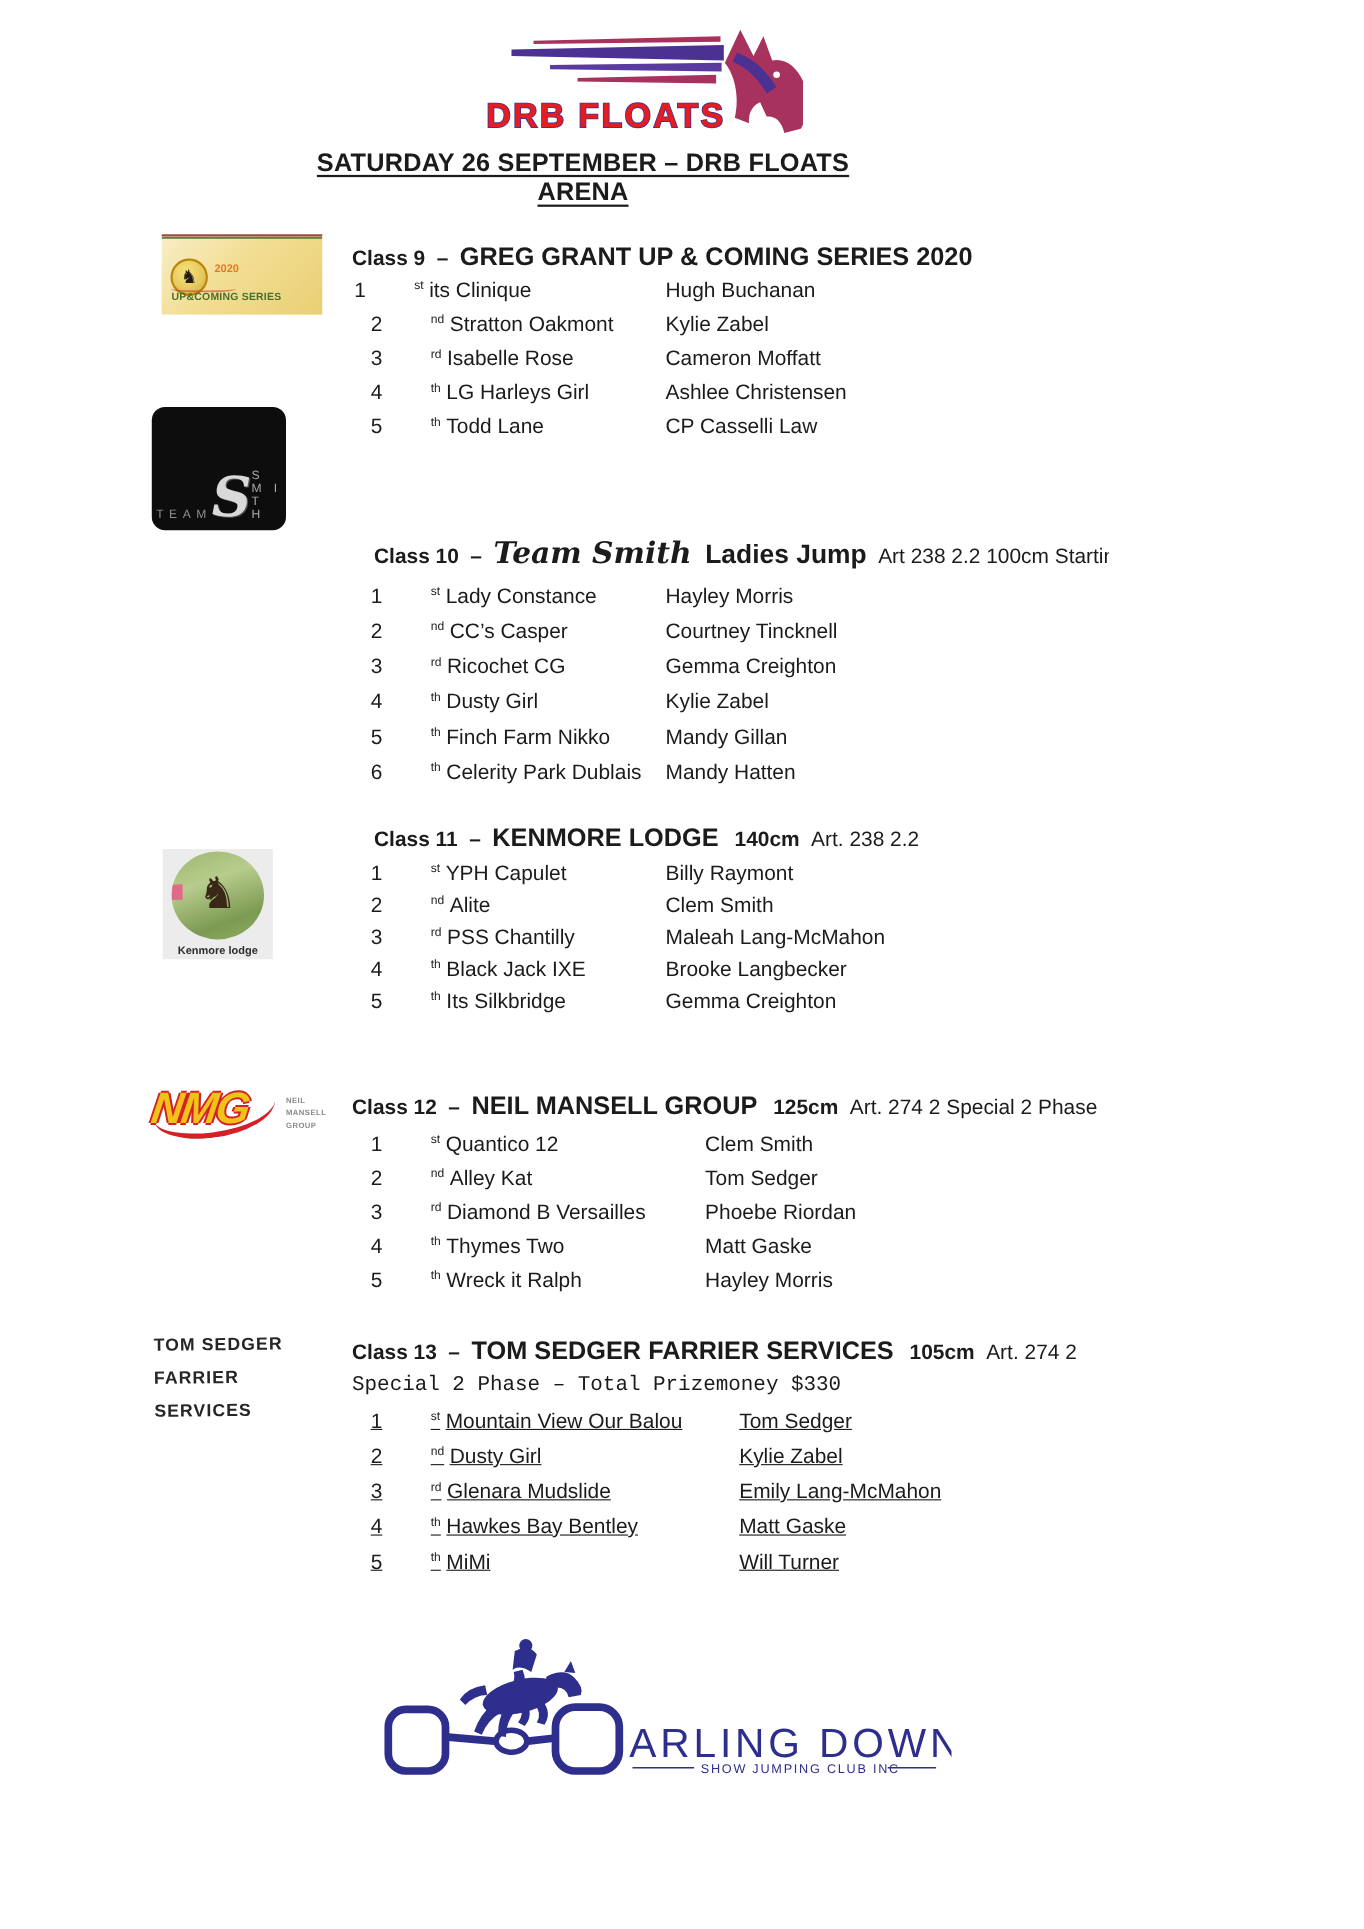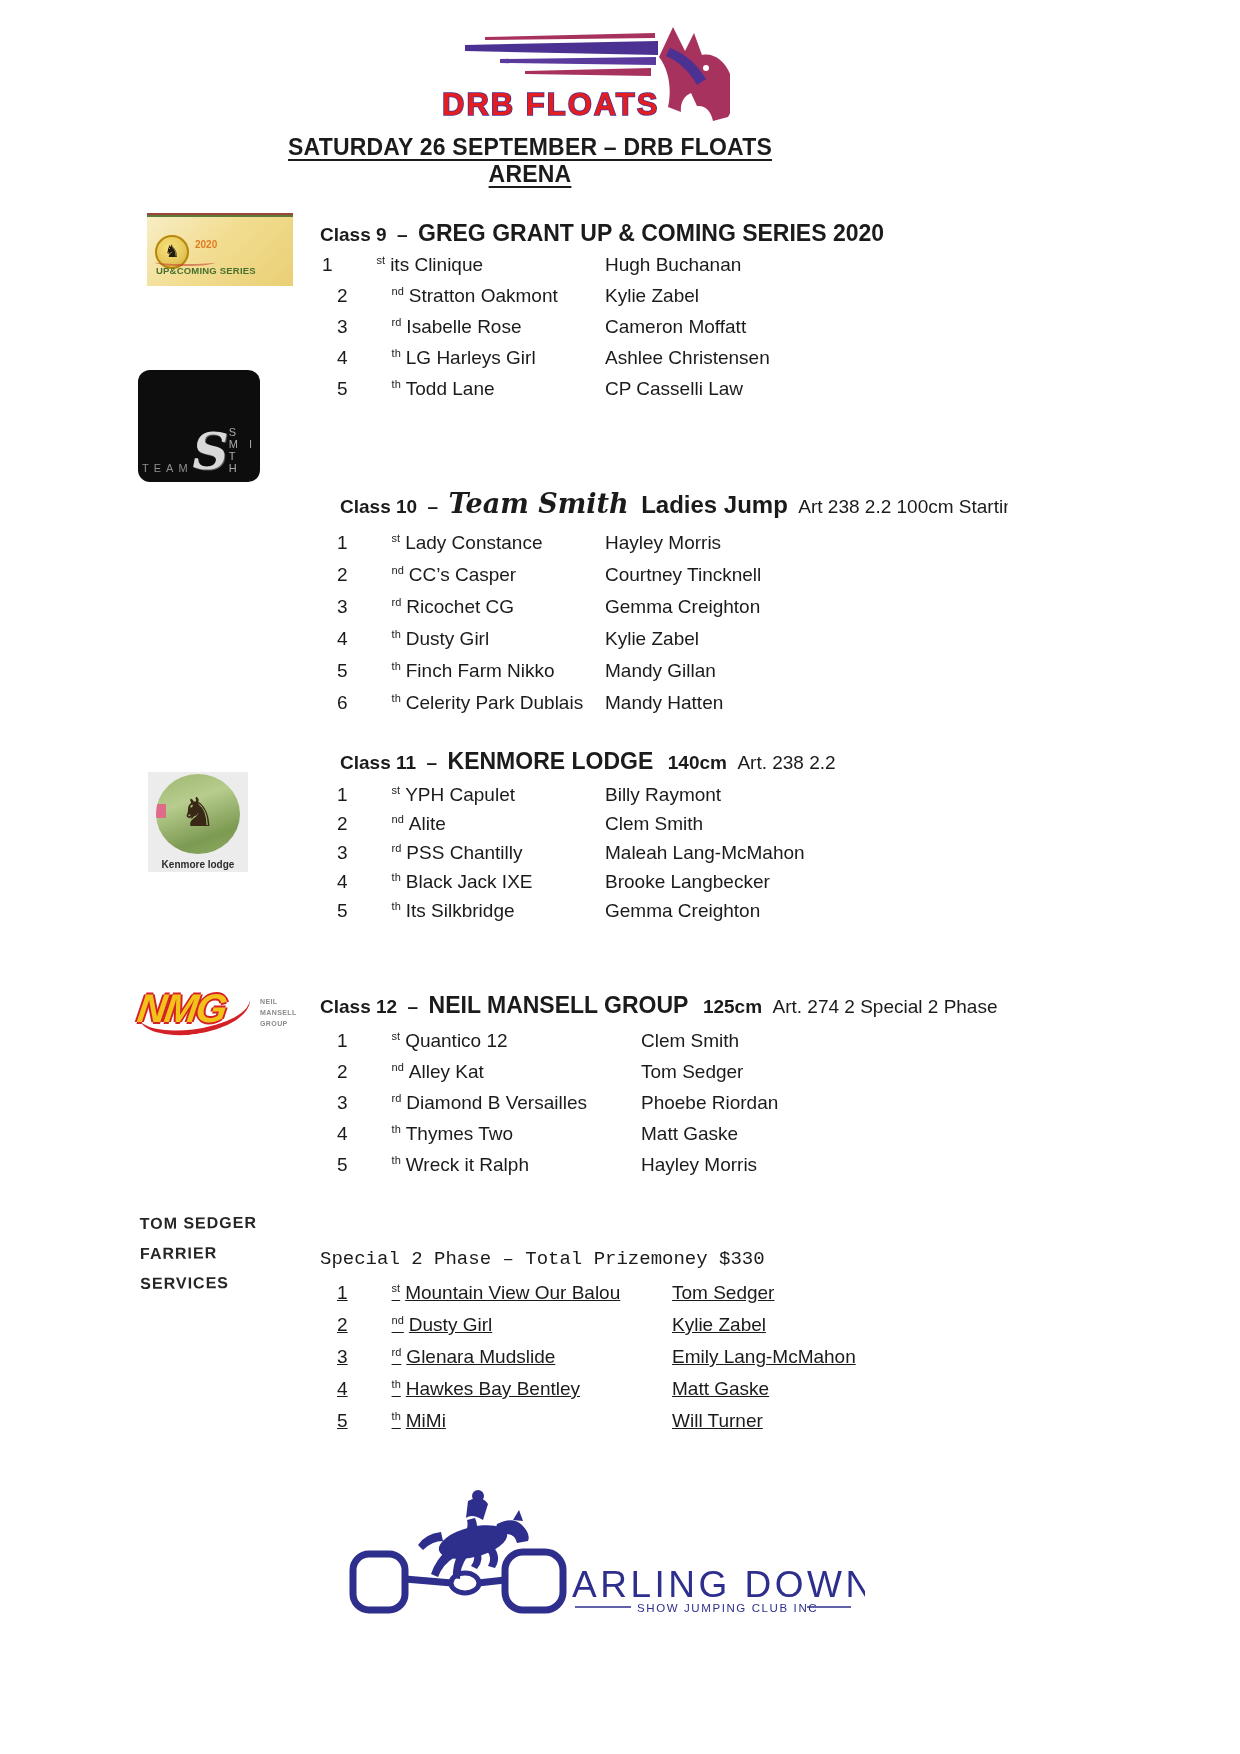--- a/index.html
+++ b/index.html
@@ -261,20 +261,27 @@
       <span class="rider">Hayley Morris</span>
     </div>
     </div>
 
   <div class="tsf-logo">
     <div>TOM SEDGER</div>
     <div>FARRIER</div>
     <div>SERVICES</div>
   </div>
 
+  <div class="class-heading" style="left:320px;top:1214px;">
+    <span class="lbl">Class 13</span>
+    <span class="dash">–</span>
+    <span class="sponsor">TOM SEDGER FARRIER SERVICES</span>
+    <span class="hgt">105cm</span>
+    <span class="detail">Art. 274 2</span>
+  </div>
   <div class="heading-line2" style="left:320px;top:1248px;">Special 2 Phase – Total Prizemoney $330</div>
   <div class="results c13" style="left:337px;top:1282px;text-decoration:underline;">
       <div class="row">
       <span class="horse-cell"><span class="place"><span>1</span><sup>st</sup></span><span class="horse">Mountain View Our Balou</span></span>
       <span class="rider">Tom Sedger</span>
     </div>
       <div class="row">
       <span class="horse-cell"><span class="place"><span>2</span><sup>nd</sup></span><span class="horse">Dusty Girl</span></span>
       <span class="rider">Kylie Zabel</span>
     </div>

